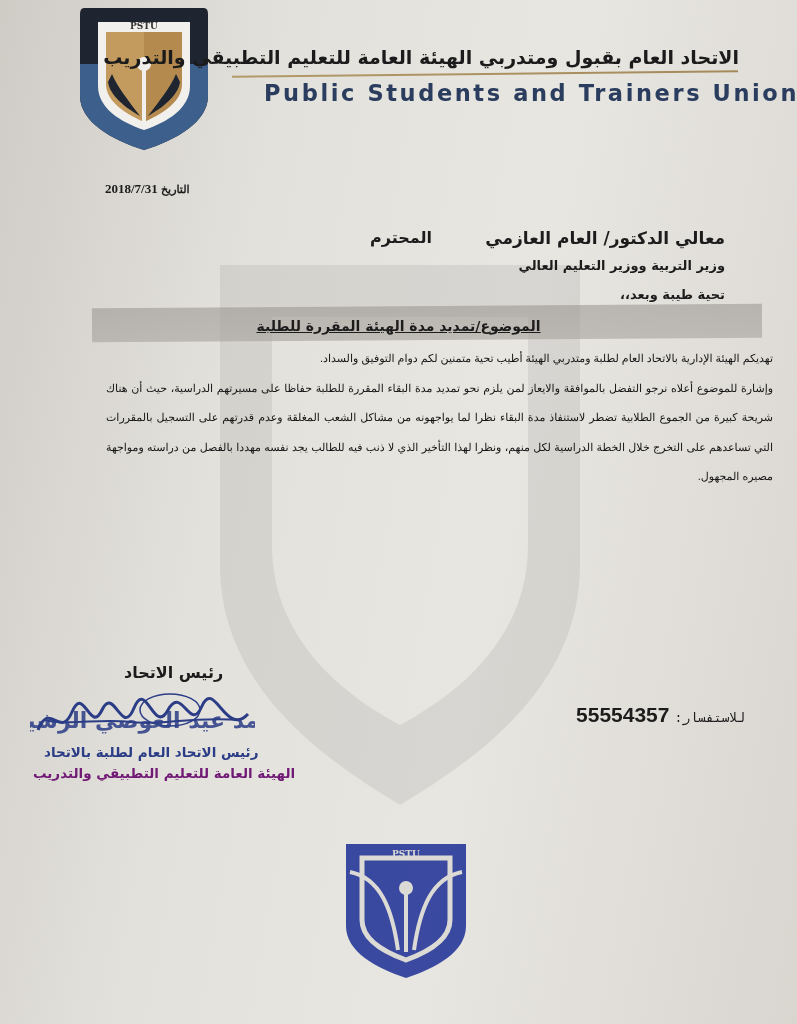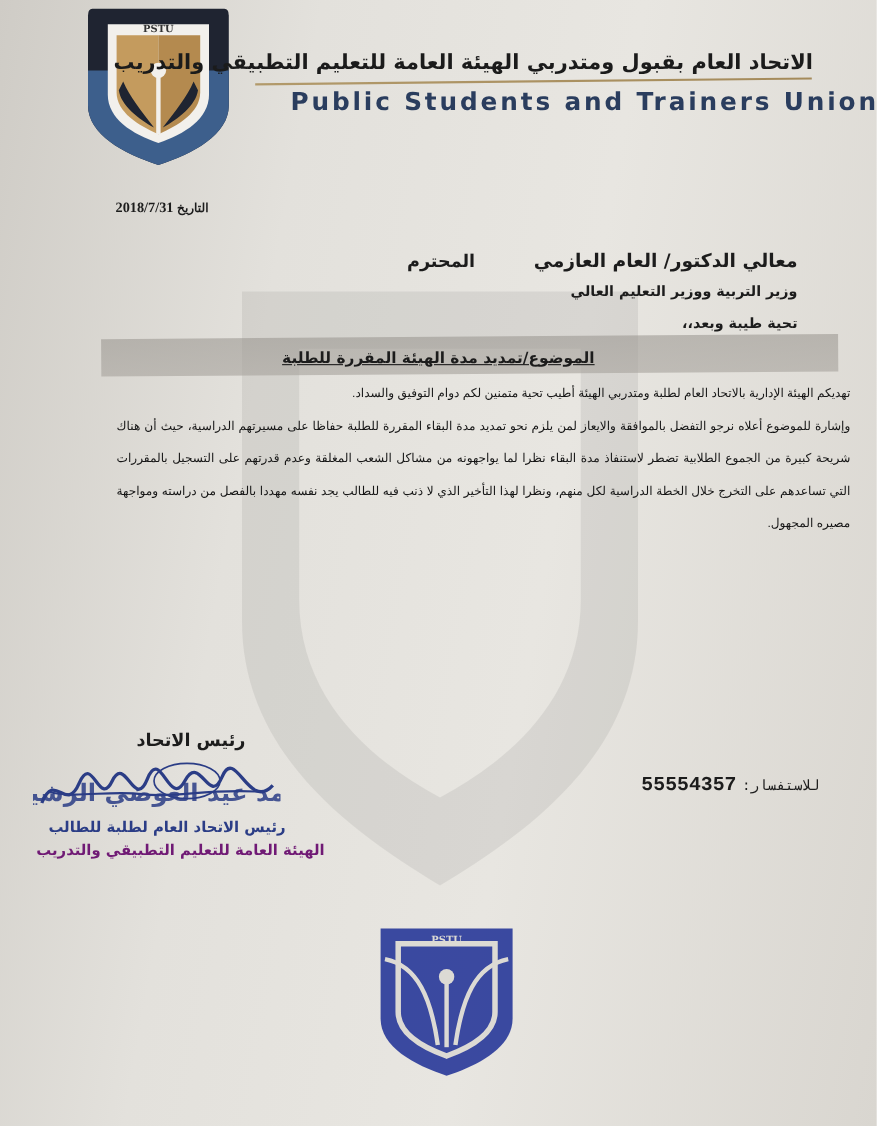--- a/index.html
+++ b/index.html
@@ -51,21 +51,21 @@
   .closing { position:absolute; left:0; right:0; top:630px; text-align:center; direction:rtl;
     font-weight:bold; font-size:15px; padding-left:30px; }
   .sig-title { position:absolute; left:124px; top:663px; direction:rtl; font-weight:bold; font-size:16px; }
   .signature { position:absolute; left:30px; top:690px; width:225px; height:55px; }
   .sig-stamp-1 { position:absolute; left:44px; top:744px; direction:rtl; white-space:nowrap;
     font-weight:bold; font-size:13.5px; color:#2b3d86; }
   .sig-stamp-2 { position:absolute; left:33px; top:765px; direction:rtl; white-space:nowrap;
     font-weight:bold; font-size:13.5px; color:#701a75; }
   .inquiry { position:absolute; right:52px; top:703px; direction:rtl; white-space:nowrap; }
   .inquiry .lbl { font-family:Liberation Mono, monospace; font-size:13px; }
-  .inquiry .num { font-family:Liberation Mono, monospace; font-size:18px; font-weight:bold; }
+  .inquiry .num { font-family:Liberation Sans, sans-serif; font-size:21px; font-weight:bold; }
   .stamp { position:absolute; left:340px; top:838px; width:132px; height:144px; }
 </style>
 </head>
 <body>
 
 <div class="paper">
 
   <svg class="watermark" viewBox="0 0 100 145">
     <path d="M5 5 H95 V80 C95 110 70 128 50 140 C30 128 5 110 5 80 Z" fill="#555"></path>
     <path d="M18 18 H82 V75 C82 98 65 112 50 120 C35 112 18 98 18 75 Z" fill="#e8e6e1"></path>
@@ -109,21 +109,21 @@
 
   <div class="sig-title">رئيس الاتحاد</div>
 
   <svg class="signature" viewBox="0 0 225 55">
     <path d="M8 40 C20 10 30 50 42 22 S60 45 72 20 S92 48 104 18 S124 46 138 20 S160 44 172 16 S196 48 218 24" stroke="#2b3d86" stroke-width="3" fill="none"></path>
     <path d="M14 30 C40 36 70 28 100 32 S160 26 210 30" stroke="#2b3d86" stroke-width="2" fill="none"></path>
     <ellipse cx="140" cy="20" rx="30" ry="16" stroke="#2b3d86" stroke-width="1.5" fill="none"></ellipse>
     <text x="112" y="38" font-family="DejaVu Sans, sans-serif" font-size="22" text-anchor="middle" fill="#2b3d86" font-weight="bold" direction="rtl" opacity="0.85">محمد عيد العوضي الرشيدي</text>
   </svg>
 
-  <div class="sig-stamp-1">رئيس الاتحاد العام لطلبة للطالب</div>
+  <div class="sig-stamp-1">رئيس الاتحاد العام لطلبة بالاتحاد</div>
   <div class="sig-stamp-2">الهيئة العامة للتعليم التطبيقي والتدريب</div>
 
   <div class="inquiry">
     <span class="lbl">للاستفسار:</span>
     <span class="num">55554357</span>
   </div>
 
   <svg class="stamp" viewBox="0 0 132 144">
     <path d="M6 6 H126 V88 C126 114 96 130 66 140 C36 130 6 114 6 88 Z" fill="#2b3c9a" opacity="0.92"></path>
     <path d="M22 20 H110 V82 C110 102 88 114 66 122 C44 114 22 102 22 82 Z" fill="none" stroke="#dcdad4" stroke-width="5"></path>

